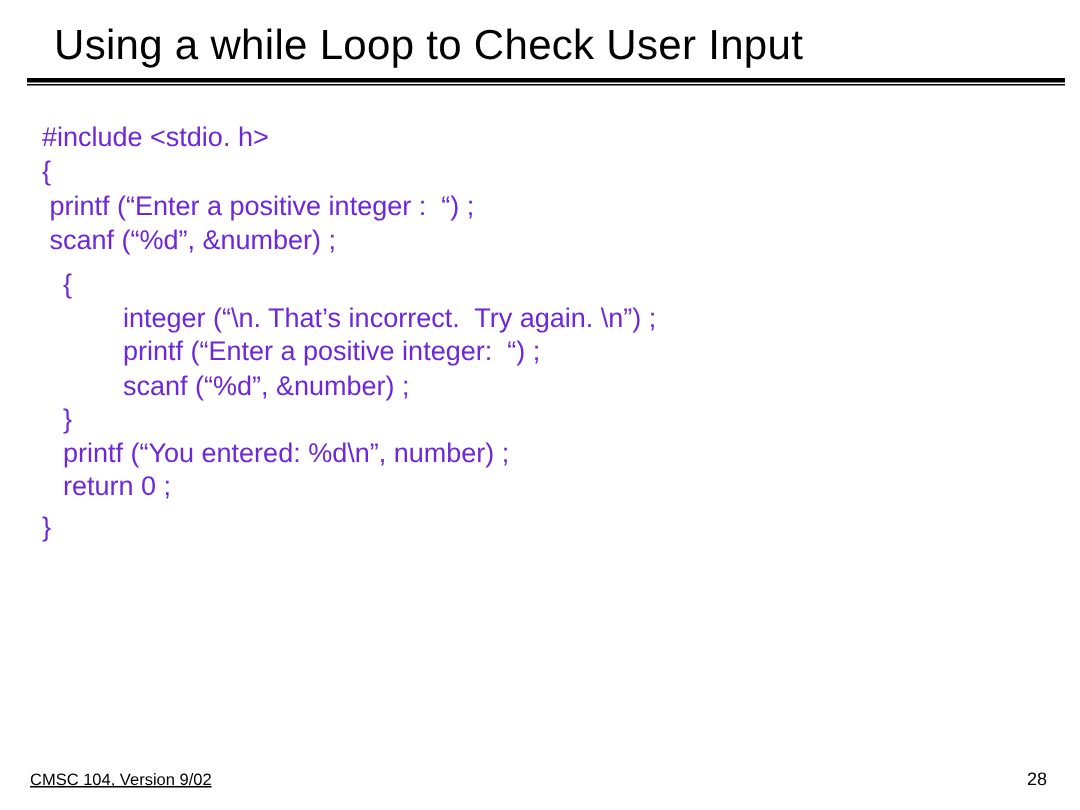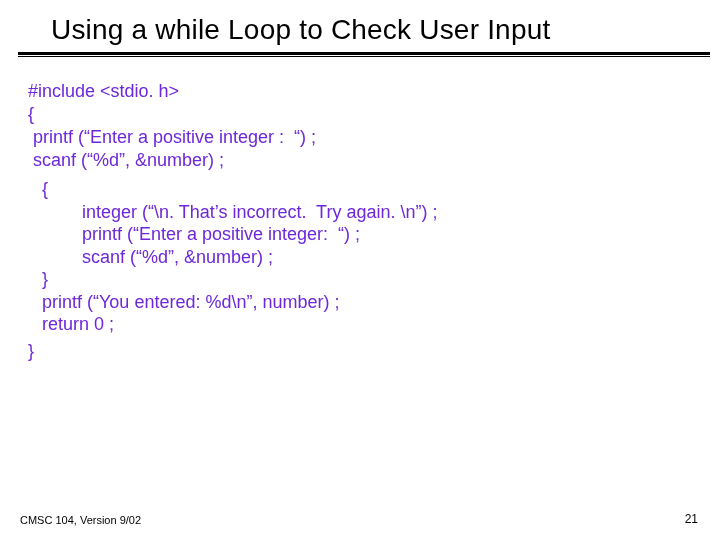--- a/index.html
+++ b/index.html
@@ -14,21 +14,21 @@
   .slide {
     width: 100%;
     height: 100%;
     padding: 14px 0 0 0;
     position: relative;
   }
   .title {
     font-size: 28px;
     font-weight: 400;
     color: #000;
-    padding-left: 51px;
+    padding-left: 36px;
     padding-right: 20px;
     margin-bottom: 6px;
     letter-spacing: 0.2px;
   }
   .divider {
     margin-left: 18px;
     margin-right: 10px;
     height: 6px;
     position: relative;
   }
@@ -59,20 +59,21 @@
     font-size: 18px;
     line-height: 1.25;
   }
   .block2 .code-line { white-space: pre; }
   .footer-left {
     position: absolute;
     left: 20px;
     bottom: 14px;
     font-size: 11px;
     color: #000;
+    text-decoration: underline;
   }
   .footer-right {
     position: absolute;
     right: 22px;
     bottom: 14px;
     font-size: 12px;
     color: #000;
   }
 </style>
 </head>
@@ -96,14 +97,14 @@
       <div class="code-line">        scanf (“%d”, &amp;number) ;</div>
       <div class="code-line">}</div>
       <div class="code-line">printf (“You entered: %d\n”, number) ;</div>
       <div class="code-line">return 0 ;</div>
     </div>
 
     <div class="code-line" style="margin-top:4px;">}</div>
   </div>
 
   <div class="footer-left">CMSC 104, Version 9/02</div>
-  <div class="footer-right">21</div>
+  <div class="footer-right">28</div>
 </div>
 
 </body></html>

